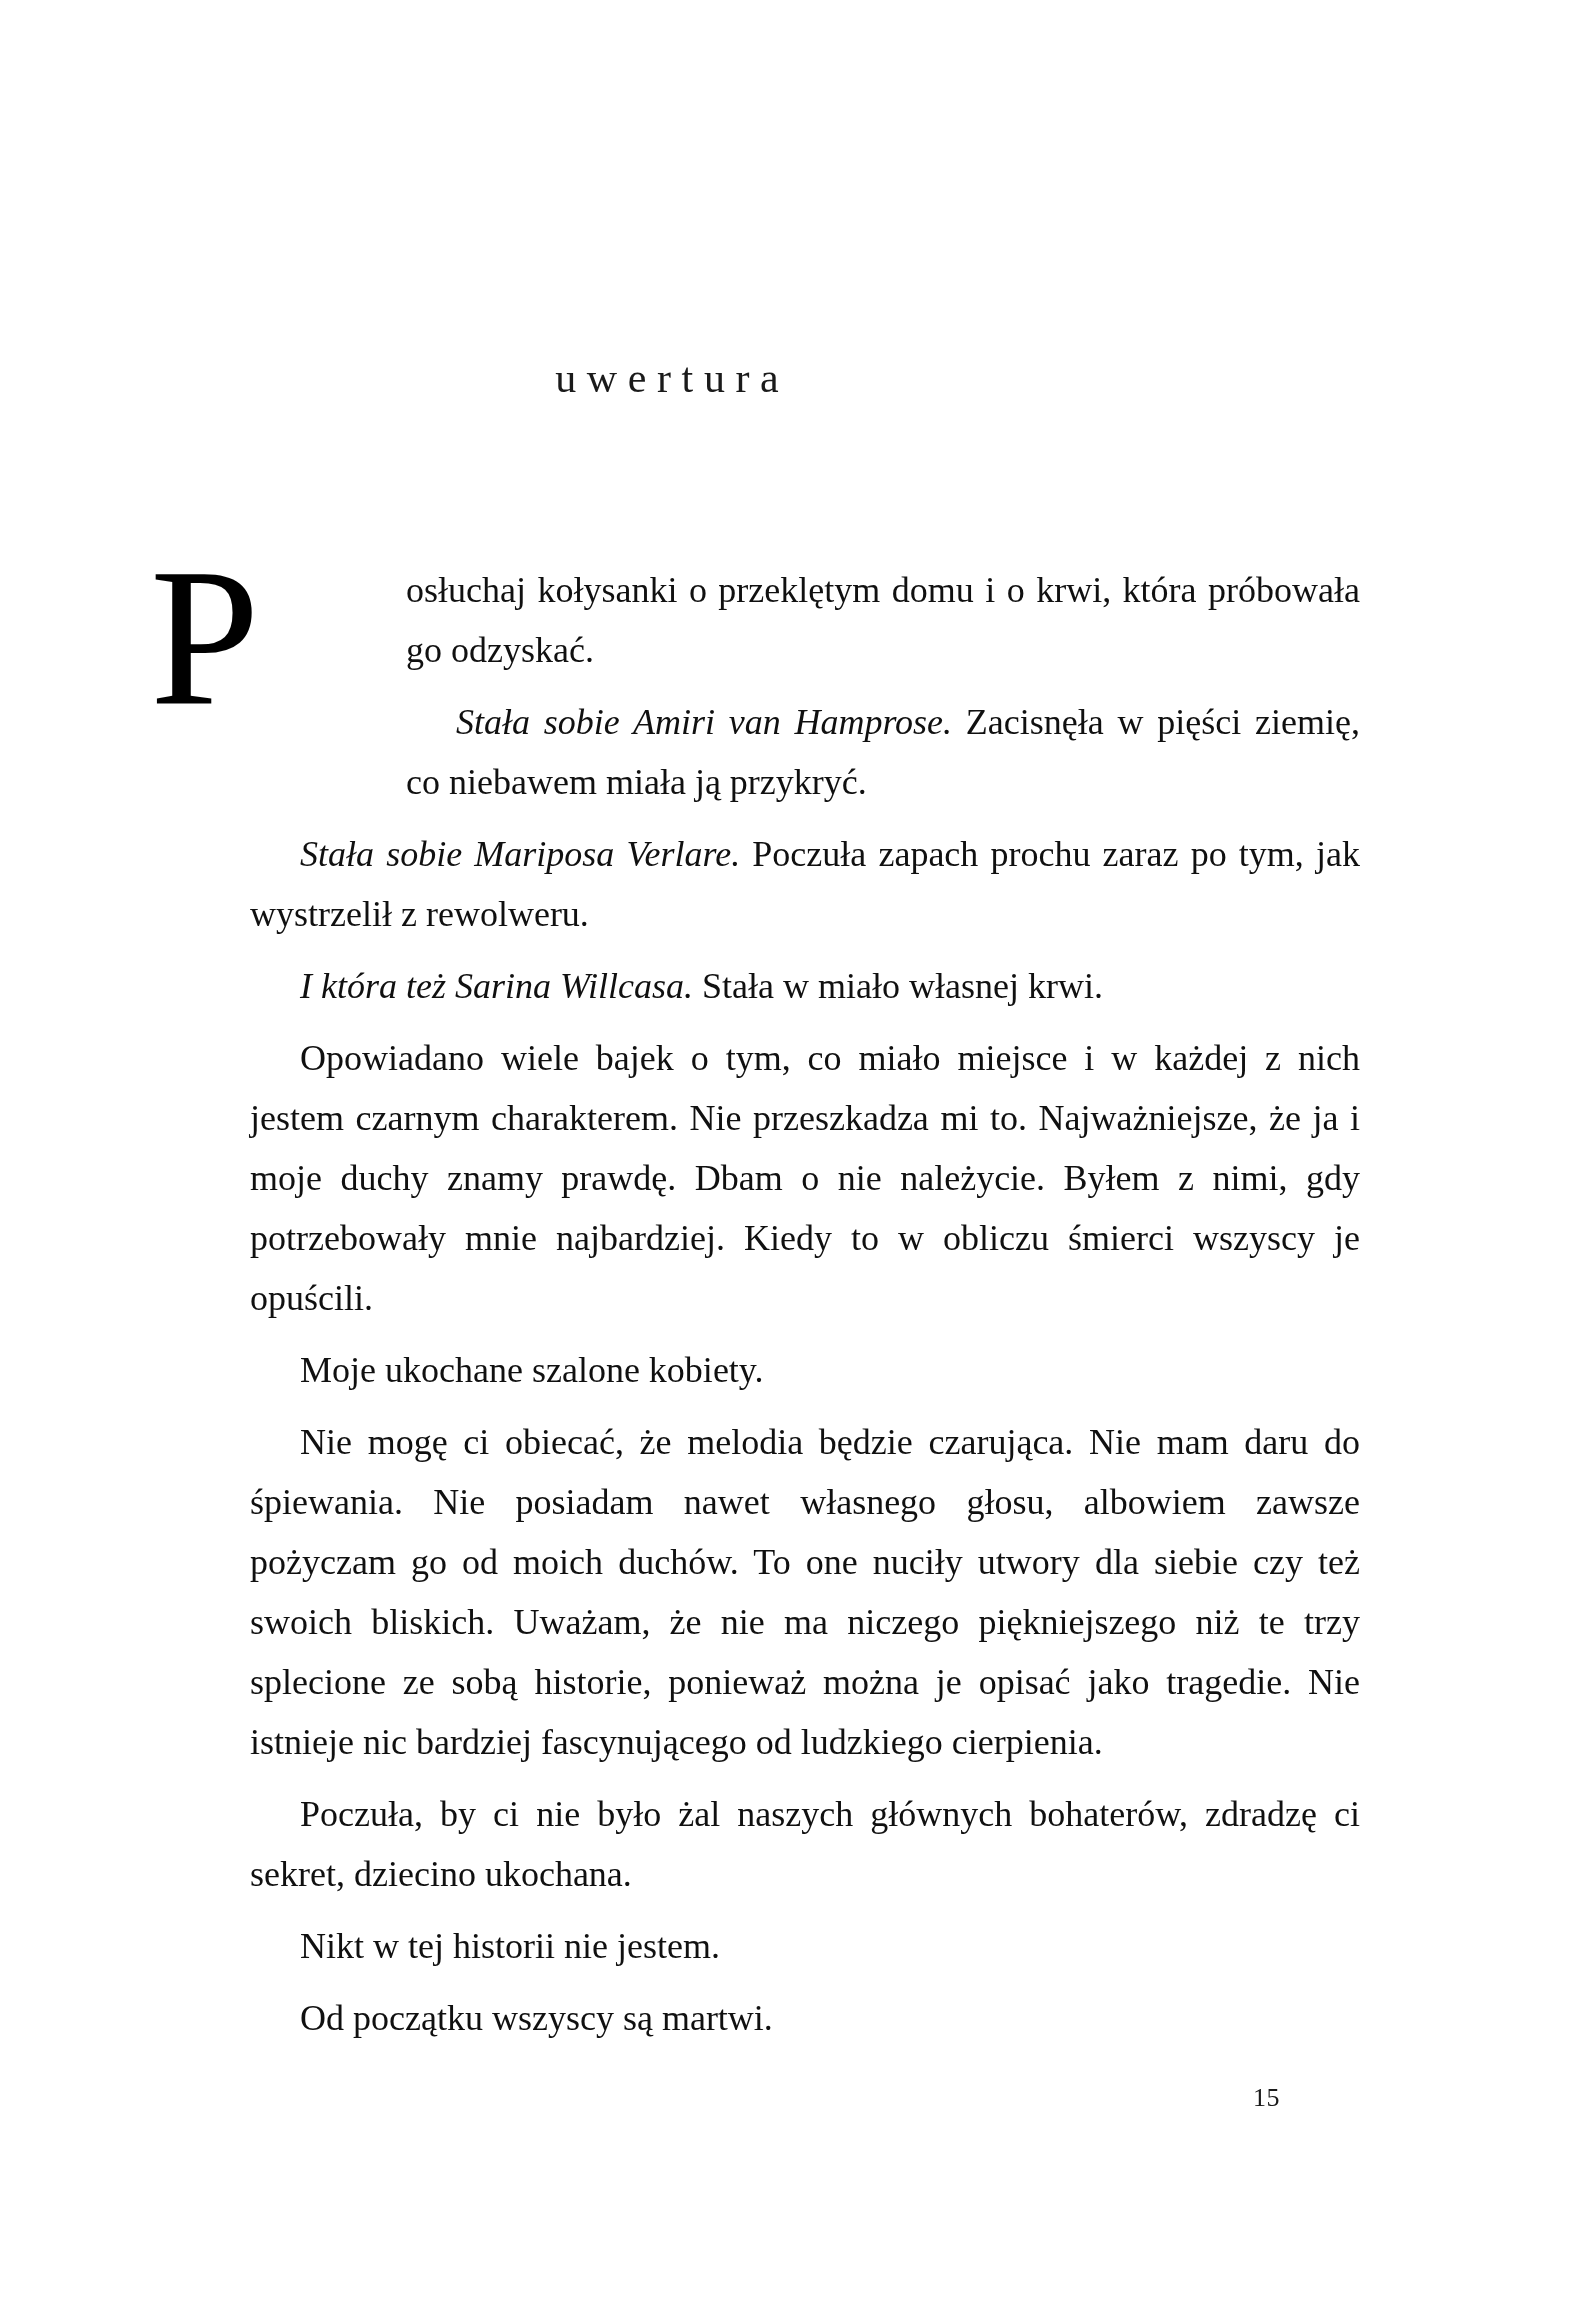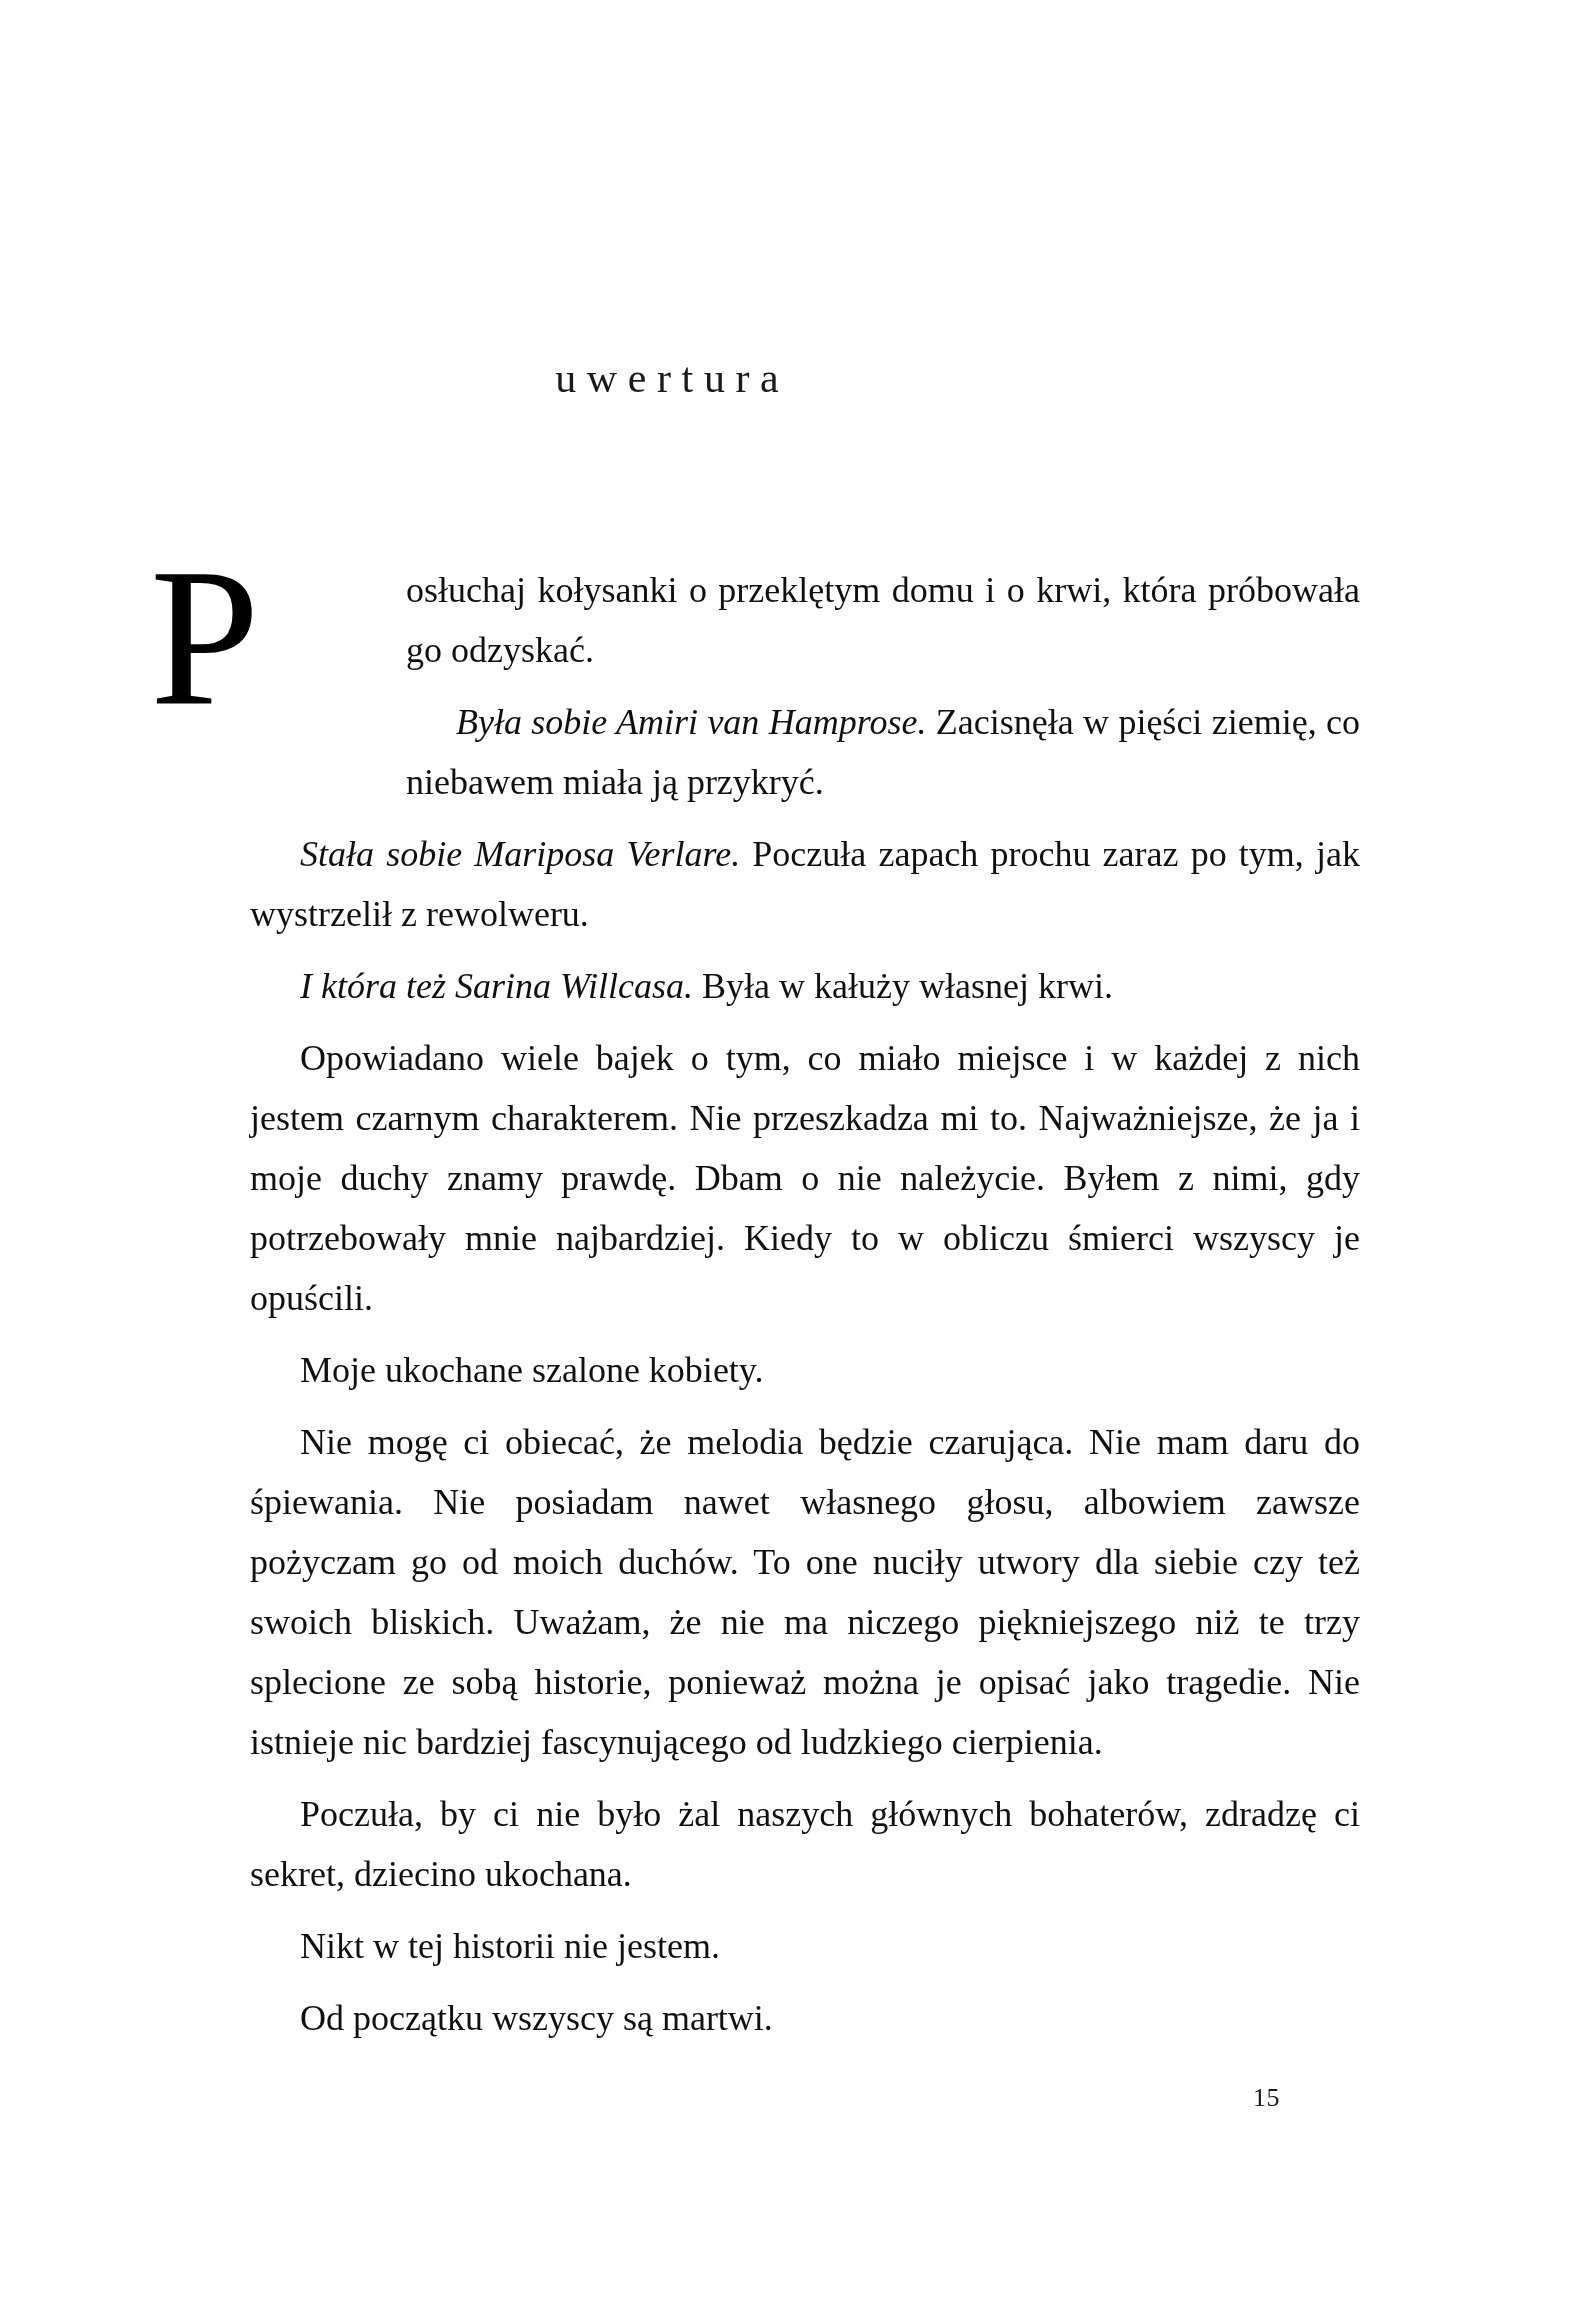--- a/index.html
+++ b/index.html
@@ -104,23 +104,23 @@
 <body>
 
 <div class="page">
 
   <div class="chapter-title">uwertura</div>
 
   <div class="text-block dropcap-wrap">
     <span class="dropcap">P</span>
     <div id="paragraphs">
         <p class="first-para"><span>osłuchaj kołysanki o przeklętym domu i o krwi, która próbowała go odzyskać.</span></p>
-        <p class="second-para"><span class="it">Była sobie Amiri van Hamprose.</span><span> Zacisnęła w pięści ziemię, co niebawem miała ją przykryć.</span></p>
+        <p class="second-para"><span class="it">Stała sobie Amiri van Hamprose.</span><span> Zacisnęła w pięści ziemię, co niebawem miała ją przykryć.</span></p>
         <p class="indent"><span class="it">Stała sobie Mariposa Verlare.</span><span> Poczuła zapach prochu zaraz po tym, jak wystrzelił z rewolweru.</span></p>
-        <p class="indent"><span class="it">I która też Sarina Willcasa.</span><span> Była w kałuży własnej krwi.</span></p>
+        <p class="indent"><span class="it">I która też Sarina Willcasa.</span><span> Stała w miało własnej krwi.</span></p>
         <p class="indent"><span>Opowiadano wiele bajek o tym, co miało miejsce i w każdej z nich jestem czarnym charakterem. Nie przeszkadza mi to. Najważniejsze, że ja i moje duchy znamy prawdę. Dbam o nie należycie. Byłem z nimi, gdy potrzebowały mnie najbardziej. Kiedy to w obliczu śmierci wszyscy je opuścili.</span></p>
         <p class="indent"><span>Moje ukochane szalone kobiety.</span></p>
         <p class="indent"><span>Nie mogę ci obiecać, że melodia będzie czarująca. Nie mam daru do śpiewania. Nie posiadam nawet własnego głosu, albowiem zawsze pożyczam go od moich duchów. To one nuciły utwory dla siebie czy też swoich bliskich. Uważam, że nie ma niczego piękniejszego niż te trzy splecione ze sobą historie, ponieważ można je opisać jako tragedie. Nie istnieje nic bardziej fascynującego od ludzkiego cierpienia.</span></p>
         <p class="indent"><span>Poczuła, by ci nie było żal naszych głównych bohaterów, zdradzę ci sekret, dziecino ukochana.</span></p>
         <p class="indent"><span>Nikt w tej historii nie jestem.</span></p>
         <p class="indent"><span>Od początku wszyscy są martwi.</span></p>
       </div>
   </div>
 
   <div class="page-number">15</div>

